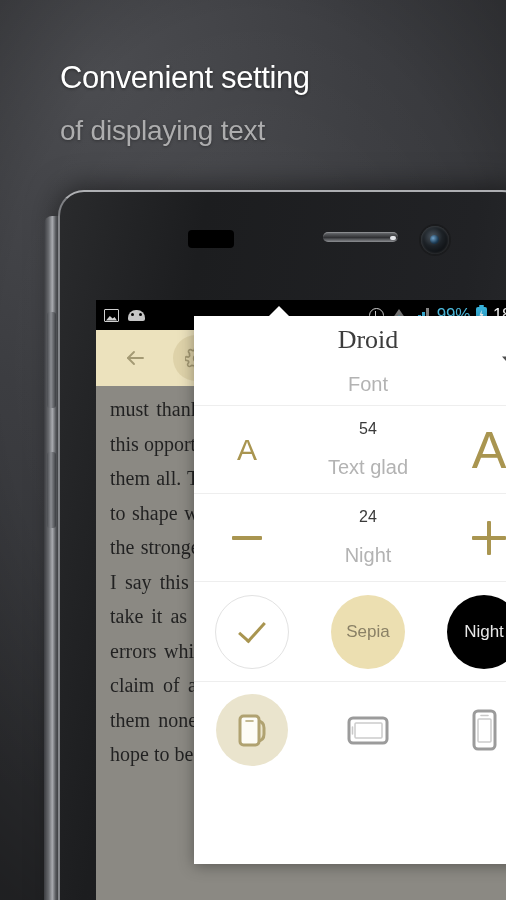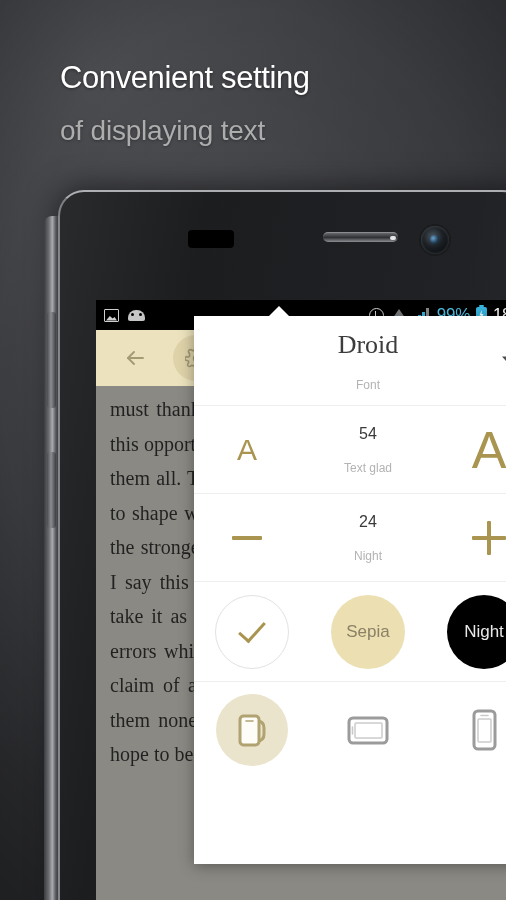--- a/index.html
+++ b/index.html
@@ -204,21 +204,21 @@
   }
   .prow{
     position:relative;
     border-bottom:1px solid #eeeeee;
     display:flex; align-items:center; justify-content:center;
   }
   .prow:last-child{ border-bottom:none; }
   .center-stack{ text-align:center; }
   .big-val{ font-size:16px; color:#3a3a3a; font-family:"Liberation Sans",sans-serif; }
   .big-val.serif{ font-family:"Liberation Serif", serif; font-size:26px; color:#3c3c3c; }
-  .sub-lbl{ font-size:12px; color:#b3b3b3; margin-top:18px; }
+  .sub-lbl{ font-size:20px; color:#b3b3b3; margin-top:18px; }
 
   #row-font{ height:90px; }
   #font-caret{
     position:absolute; right:24px; top:50%; transform:translateY(-50%);
     width:0;height:0;border-left:8px solid transparent;border-right:8px solid transparent;
     border-top:9px solid #4e4e4e;
   }
   #row-size{ height:88px; }
   #row-margin{ height:88px; }
   .side-ctl{

